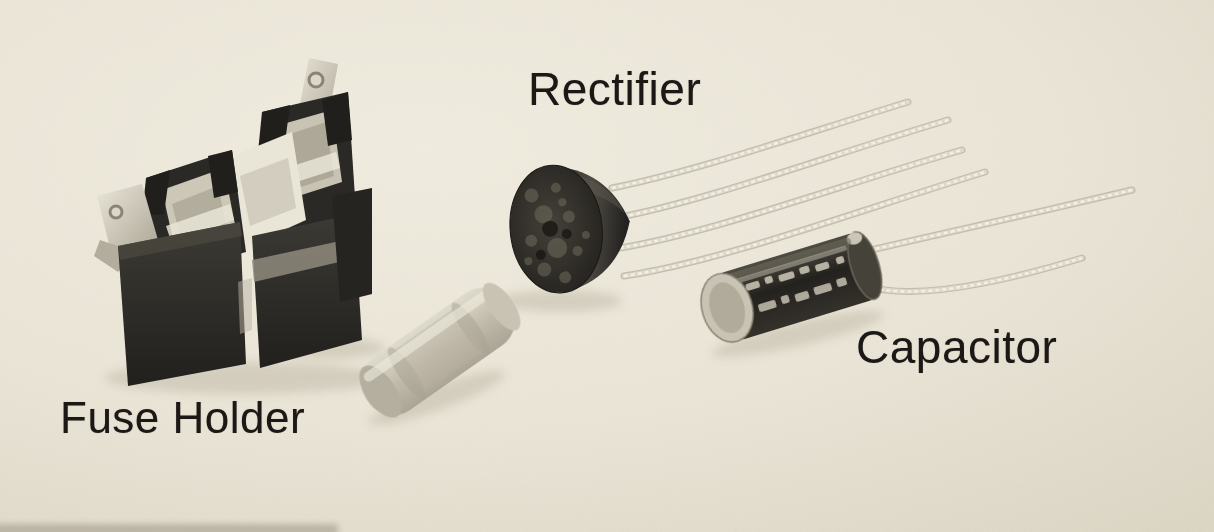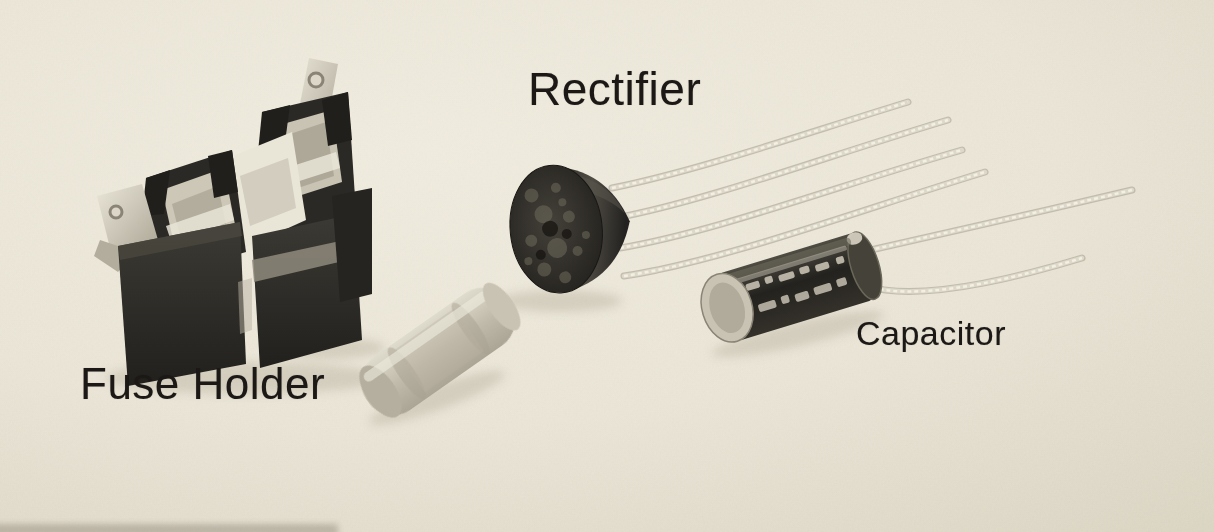--- a/index.html
+++ b/index.html
@@ -13,23 +13,23 @@
   .label{
     position:absolute;
     color:#1b1816;
     font-family:"Liberation Sans", sans-serif;
     line-height:1;
     letter-spacing:0.5px;
     white-space:nowrap;
     text-shadow:0 0 1px rgba(40,36,30,.25);
   }
   .label-rectifier{left:528px;top:66px;font-size:46px;}
-  .label-fuse-holder{left:60px;top:362px;font-size:44px;margin-left:20px;}
+  .label-fuse-holder{left:60px;top:396px;font-size:44px;}
   .label-fuse{left:438px;top:404px;font-size:44px;}
-  .label-capacitor{left:856px;top:316px;font-size:34px;}
+  .label-capacitor{left:856px;top:324px;font-size:46px;}
 
   .lead-under{stroke:#b1ab9b;stroke-width:7;fill:none;stroke-linecap:round;opacity:.7;}
   .lead-mid{stroke:#ddd8c9;stroke-width:4.5;fill:none;stroke-linecap:round;}
   .lead-dash{stroke:#f2efe3;stroke-width:2.5;fill:none;stroke-dasharray:4 3;}
 </style>
 </head>
 <body>
 
 <div class="stage">
 

